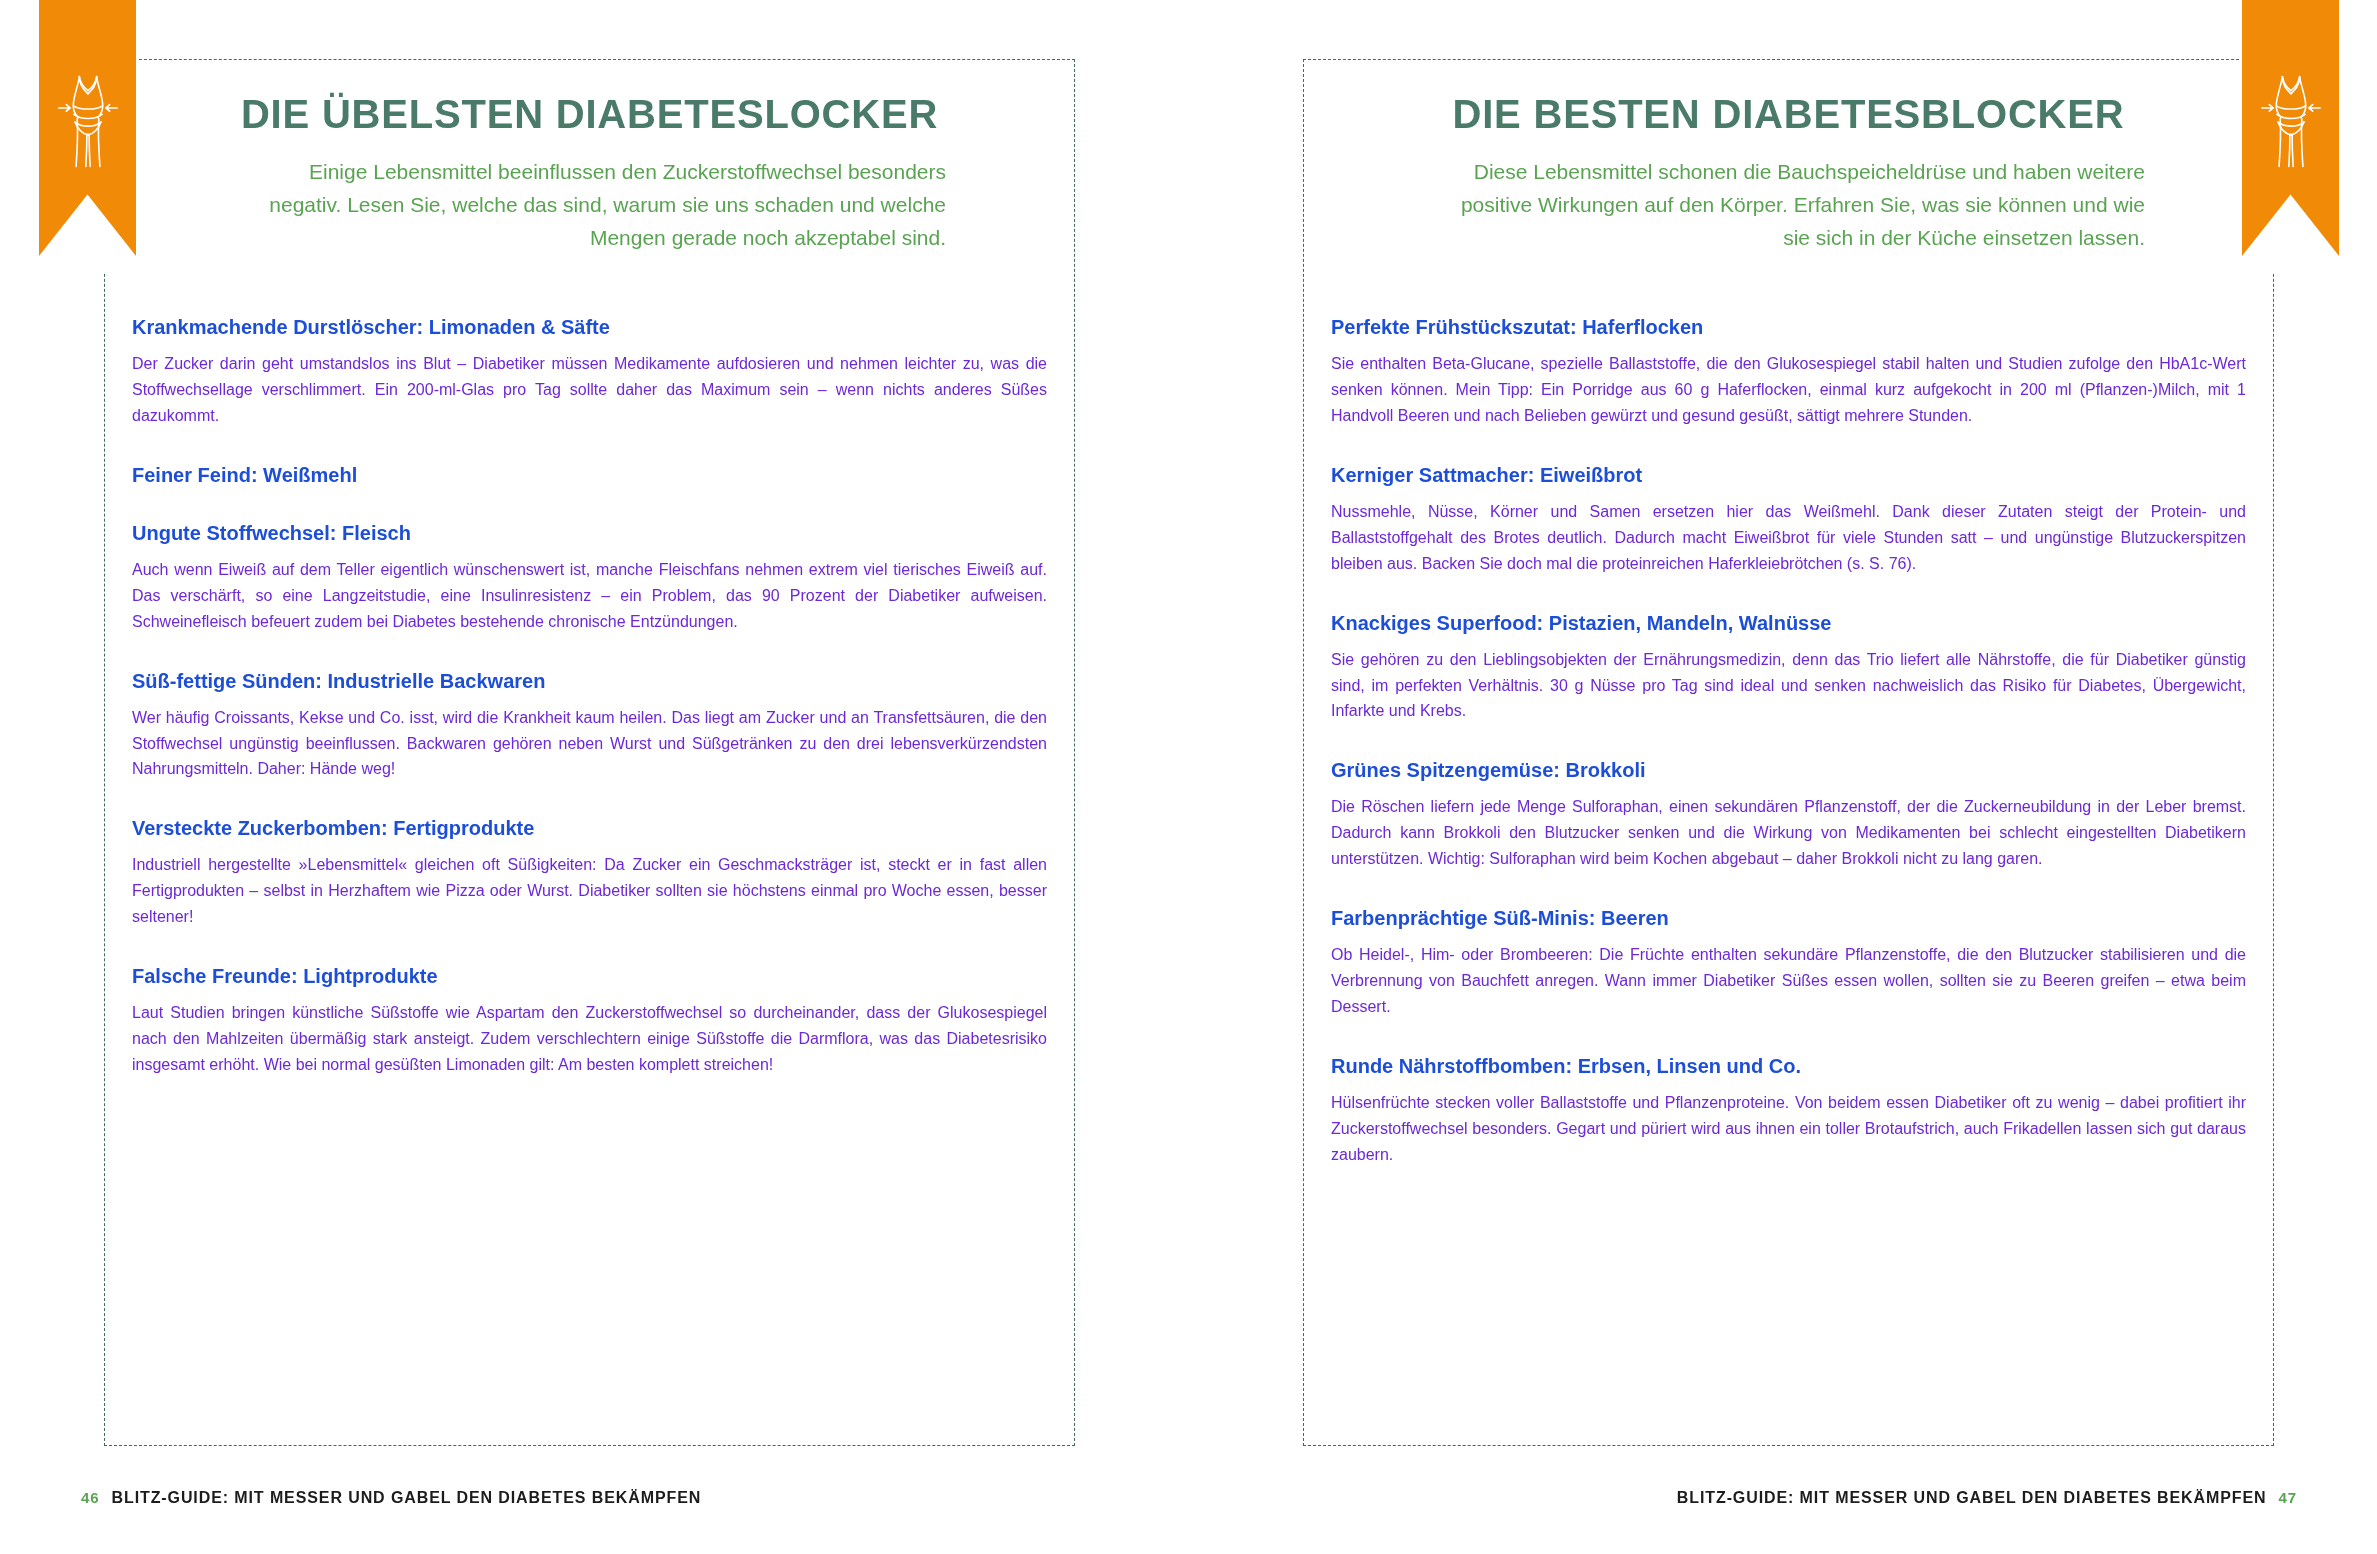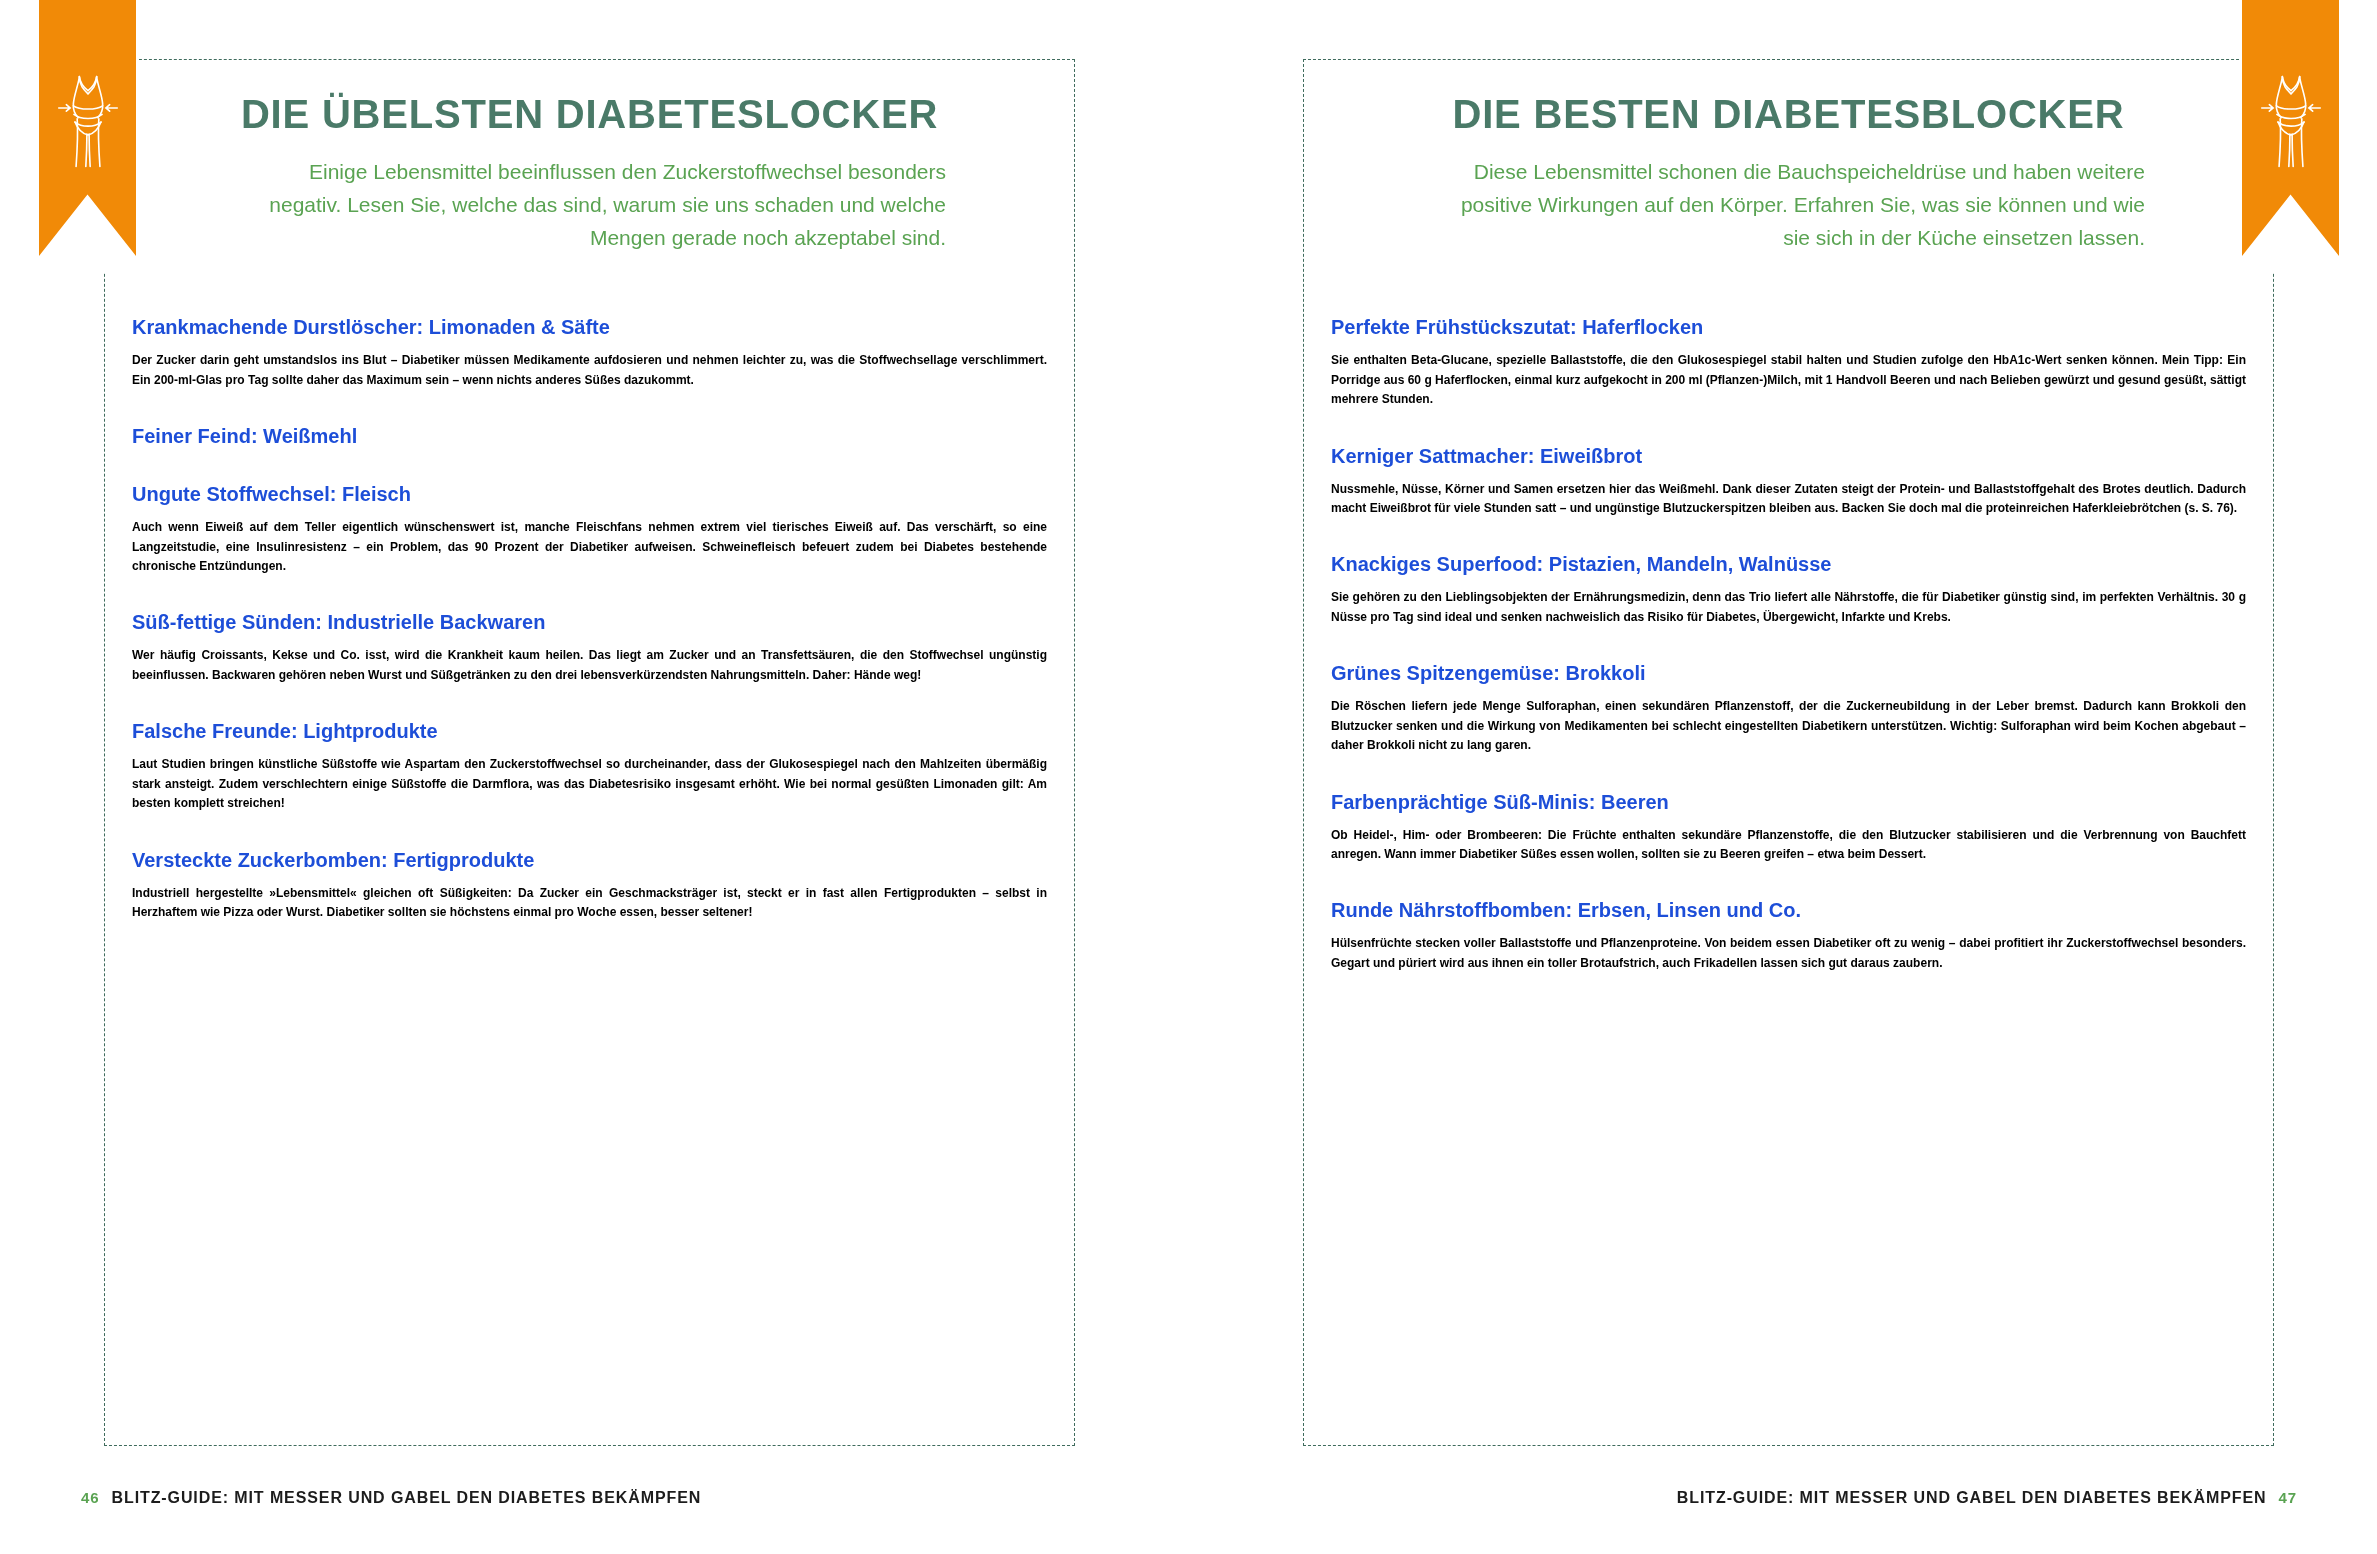--- a/index.html
+++ b/index.html
@@ -114,27 +114,26 @@
 
   .section-heading {
     font-size: 20px;
     font-weight: 700;
     color: #1d4ed8;
     line-height: 1.2;
     margin-bottom: 12px;
   }
 
   .section-body {
-    font-size: 12px;
+    font-size: 16px;
     line-height: 1.62;
-    color: #000000;
+    color: #6d28d9;
     text-align: justify;
     text-justify: inter-word;
     hyphens: manual;
-    font-weight: bold;
   }
 
   
   .footer {
     position: absolute;
     bottom: 42px;
     height: 32px;
     display: flex;
     align-items: baseline;
     font-size: 16px;
@@ -205,26 +204,26 @@
         </div>
         <div class="section">
           <h2 class="section-heading">Ungute Stoffwechsel: Fleisch</h2>
           <p class="section-body">Auch wenn Eiweiß auf dem Teller eigentlich wünschenswert ist, manche Fleischfans nehmen extrem viel tierisches Eiweiß auf. Das verschärft, so eine Langzeitstudie, eine Insulinresistenz – ein Problem, das 90 Prozent der Diabetiker aufweisen. Schweinefleisch befeuert zudem bei Diabetes bestehende chronische Entzündungen.</p>
         </div>
         <div class="section">
           <h2 class="section-heading">Süß-fettige Sünden: Industrielle Backwaren</h2>
           <p class="section-body">Wer häufig Croissants, Kekse und Co. isst, wird die Krankheit kaum heilen. Das liegt am Zucker und an Transfettsäuren, die den Stoffwechsel ungünstig beeinflussen. Backwaren gehören neben Wurst und Süßgetränken zu den drei lebensverkürzendsten Nahrungsmitteln. Daher: Hände weg!</p>
         </div>
         <div class="section">
+          <h2 class="section-heading">Versteckte Zuckerbomben: Fertigprodukte</h2>
+          <p class="section-body">Industriell hergestellte »Lebensmittel« gleichen oft Süßigkeiten: Da Zucker ein Geschmacksträger ist, steckt er in fast allen Fertigprodukten – selbst in Herzhaftem wie Pizza oder Wurst. Diabetiker sollten sie höchstens einmal pro Woche essen, besser seltener!</p>
+        </div>
+        <div class="section">
           <h2 class="section-heading">Falsche Freunde: Lightprodukte</h2>
           <p class="section-body">Laut Studien bringen künstliche Süßstoffe wie Aspartam den Zuckerstoffwechsel so durcheinander, dass der Glukosespiegel nach den Mahlzeiten übermäßig stark ansteigt. Zudem verschlechtern einige Süßstoffe die Darmflora, was das Diabetesrisiko insgesamt erhöht. Wie bei normal gesüßten Limonaden gilt: Am besten komplett streichen!</p>
-        </div>
-        <div class="section">
-          <h2 class="section-heading">Versteckte Zuckerbomben: Fertigprodukte</h2>
-          <p class="section-body">Industriell hergestellte »Lebensmittel« gleichen oft Süßigkeiten: Da Zucker ein Geschmacksträger ist, steckt er in fast allen Fertigprodukten – selbst in Herzhaftem wie Pizza oder Wurst. Diabetiker sollten sie höchstens einmal pro Woche essen, besser seltener!</p>
         </div>
       </div>
     </div>
 
     <div class="footer footer-left">
       <span class="folio">46</span>
       <span class="running-head">BLITZ-GUIDE: MIT MESSER UND GABEL DEN DIABETES BEKÄMPFEN</span>
     </div>
   </div>
 

